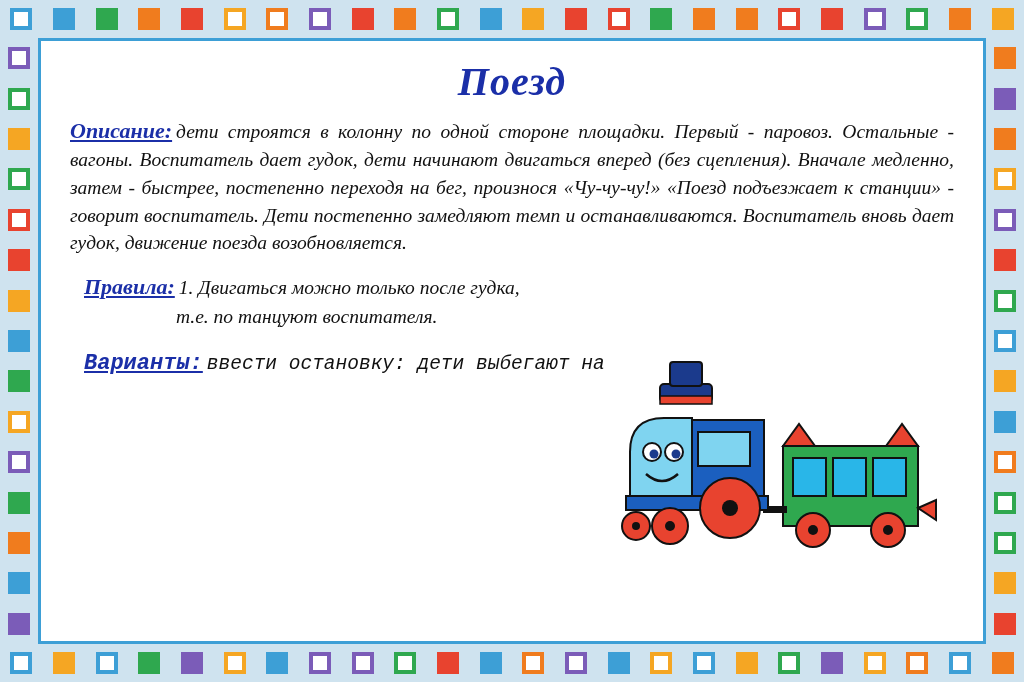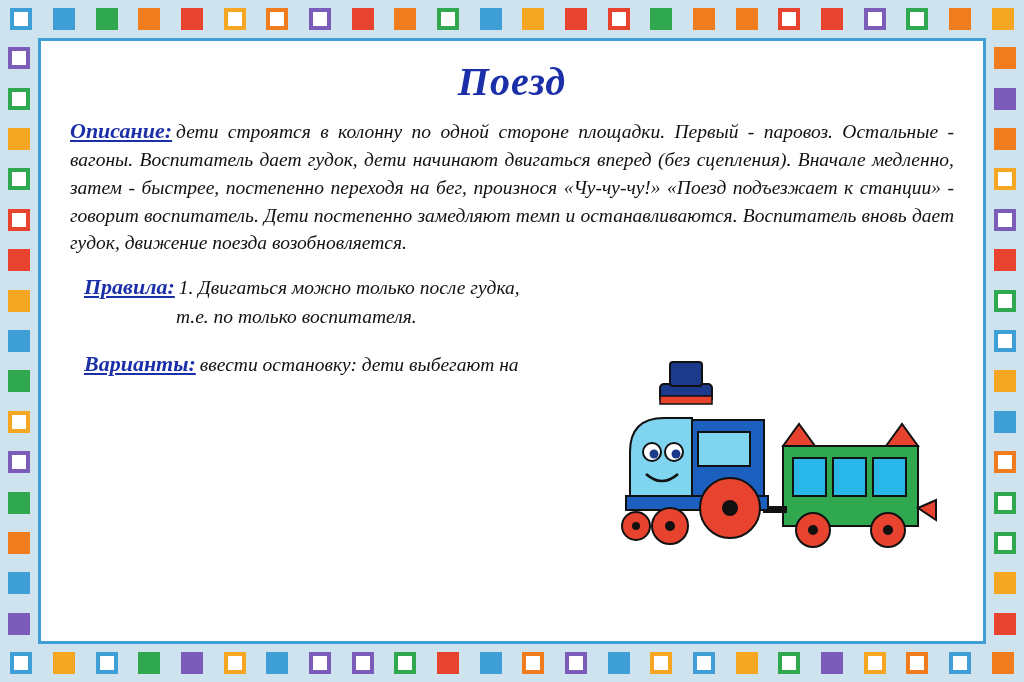--- a/index.html
+++ b/index.html
@@ -222,24 +222,24 @@
 
     <div class="title">Поезд</div>
 
 
     <p class="para desc">
       <span class="lead">Описание:</span><span>дети строятся в колонну по одной стороне площадки. Первый - паровоз. Остальные - вагоны. Воспитатель дает гудок, дети начинают двигаться вперед (без сцепления). Вначале медленно, затем - быстрее, постепенно переходя на бег, произнося «Чу-чу-чу!» «Поезд подъезжает к станции» - говорит воспитатель. Дети постепенно замедляют темп и останавливаются. Воспитатель вновь дает гудок, движение поезда возобновляется.</span>
     </p>
 
     <div class="rules-block tight">
       <span class="lead">Правила:</span><span>1. Двигаться можно только после гудка,</span>
-      <span class="rules-line2">т.е. по только воспитателя.</span>
-    </div>
-
-    <div class="variants-block" style="margin-top:14px;">
+      <span class="rules-line2">т.е. по танцуют воспитателя.</span>
+    </div>
+
+    <div class="variants-block" style="margin-top:14px;font-family:Liberation Mono, monospace;">
       <span class="lead">Варианты:</span><span>ввести остановку: дети выбегают на</span>
     </div>
 
   </div>
 
   <svg class="train" viewBox="0 0 360 220">
 
     <g>
       <rect x="205" y="98" width="135" height="80" fill="#2fa84f" stroke="#111" stroke-width="2"></rect>
       <rect x="215" y="110" width="33" height="38" fill="#29b6e8" stroke="#111" stroke-width="2"></rect>

